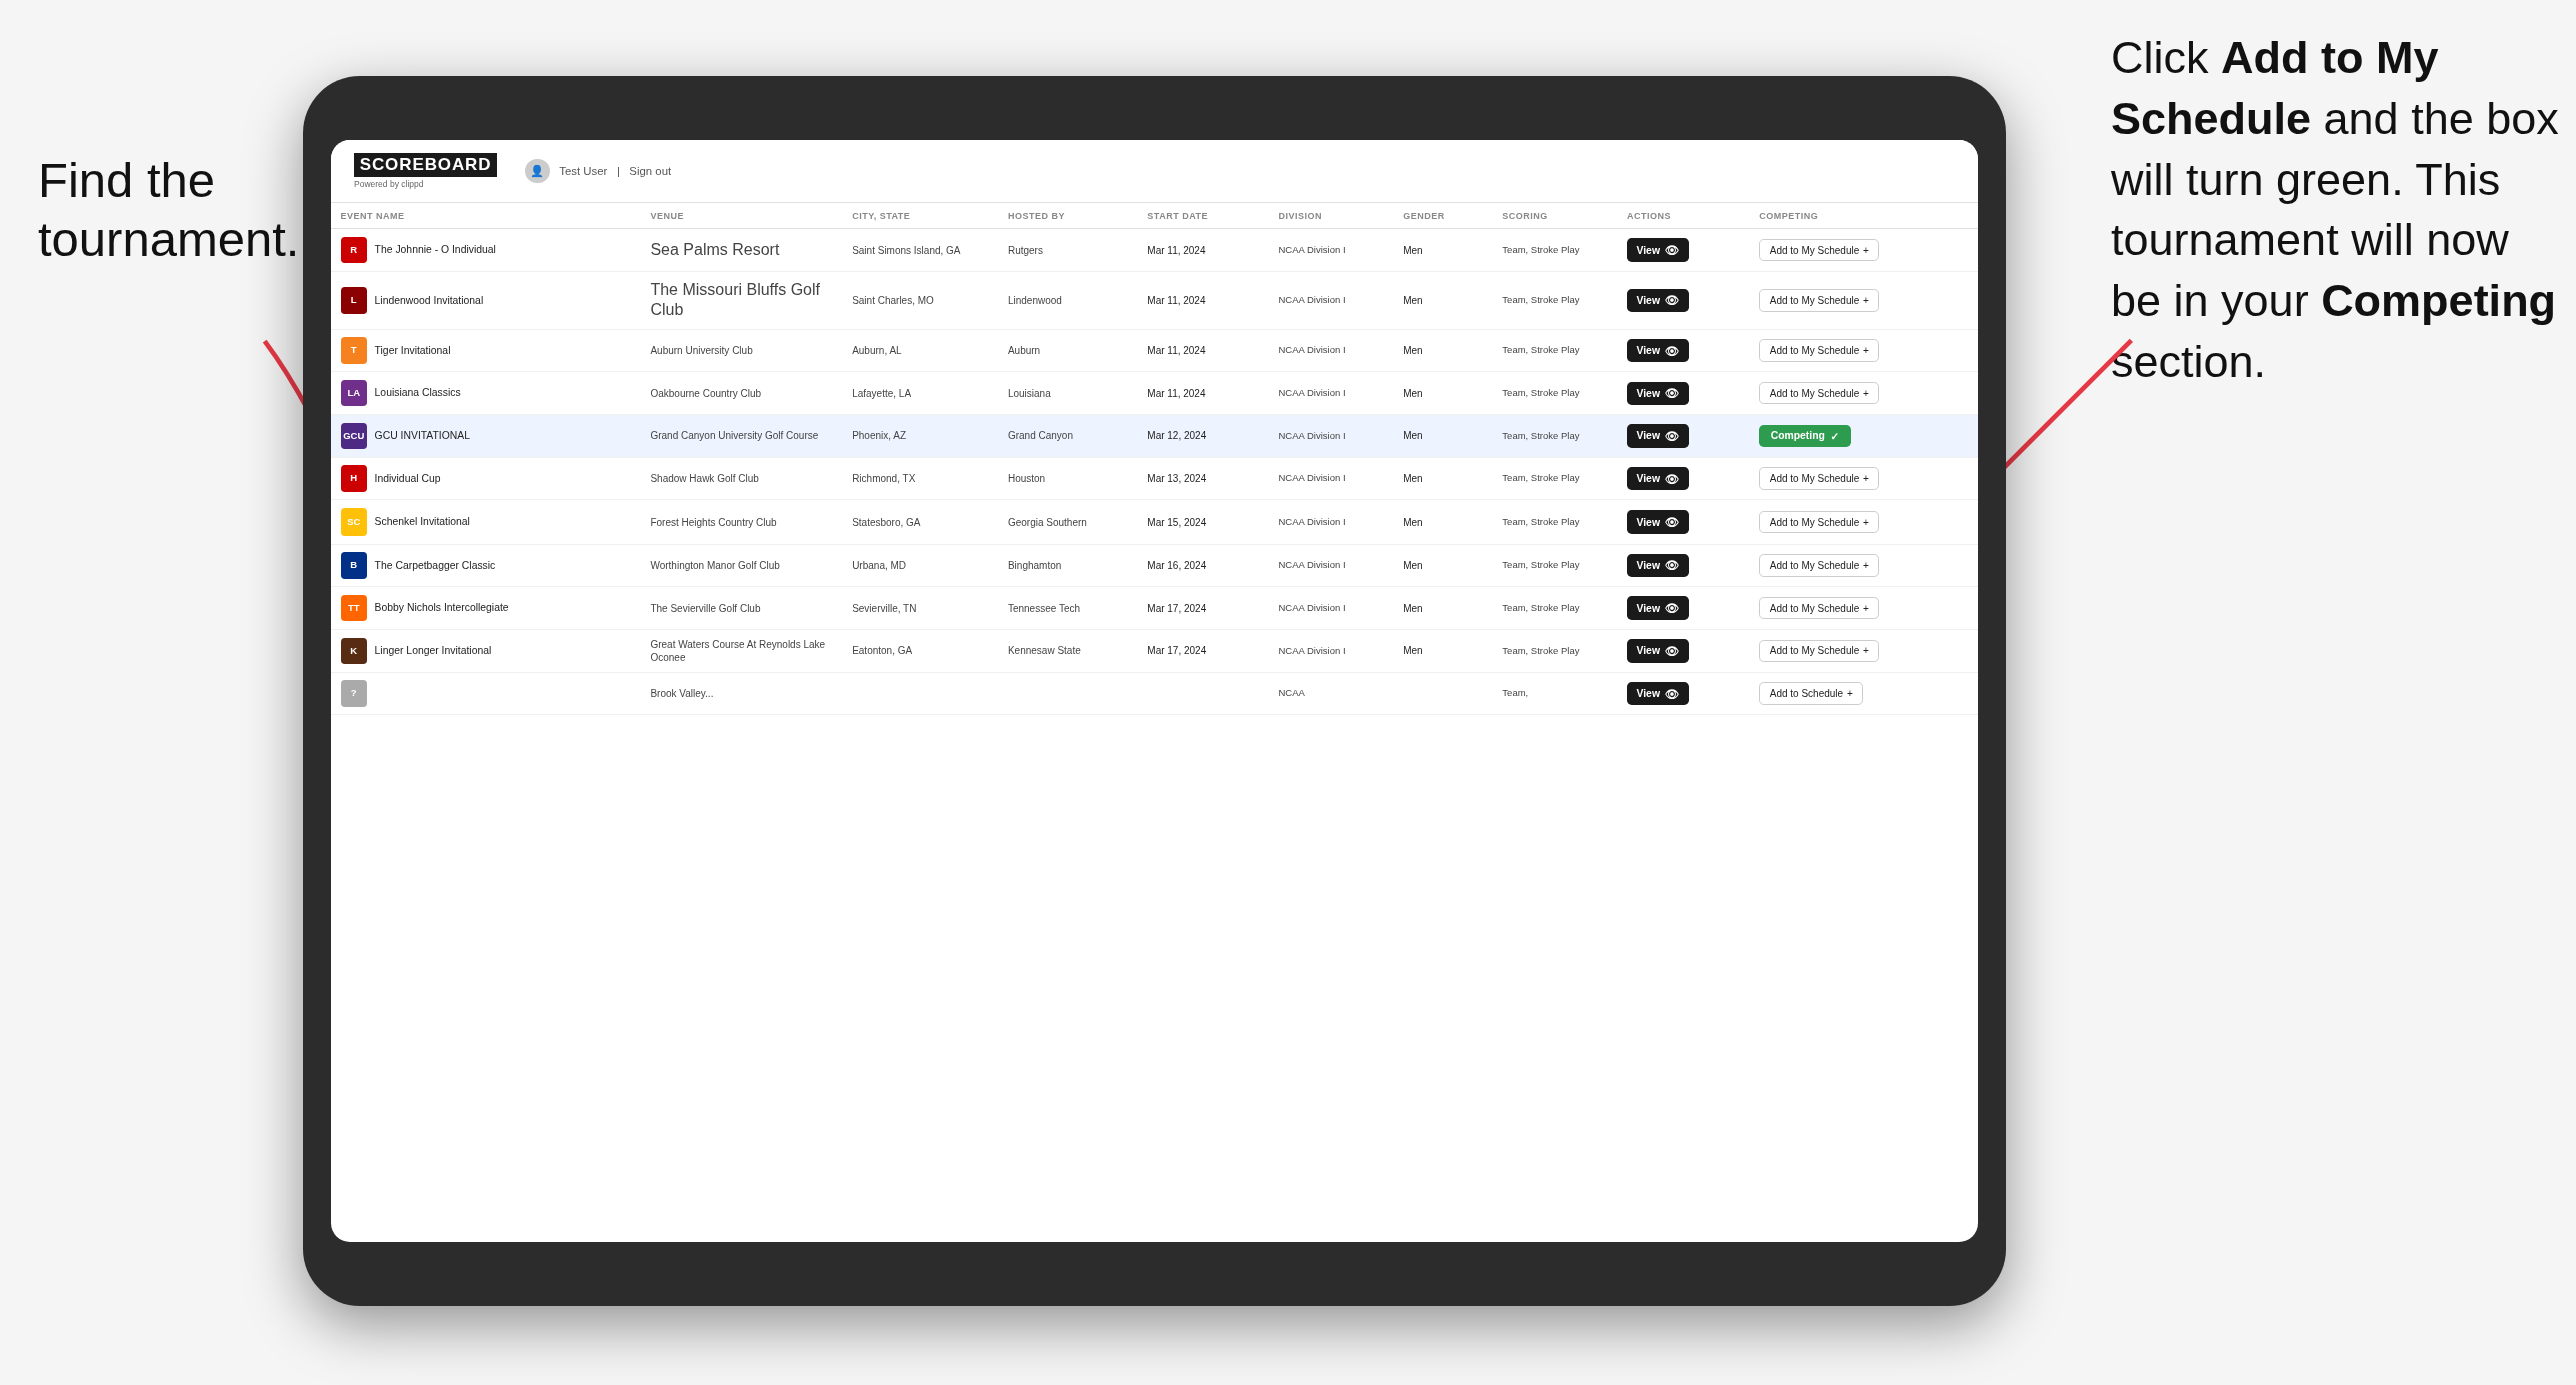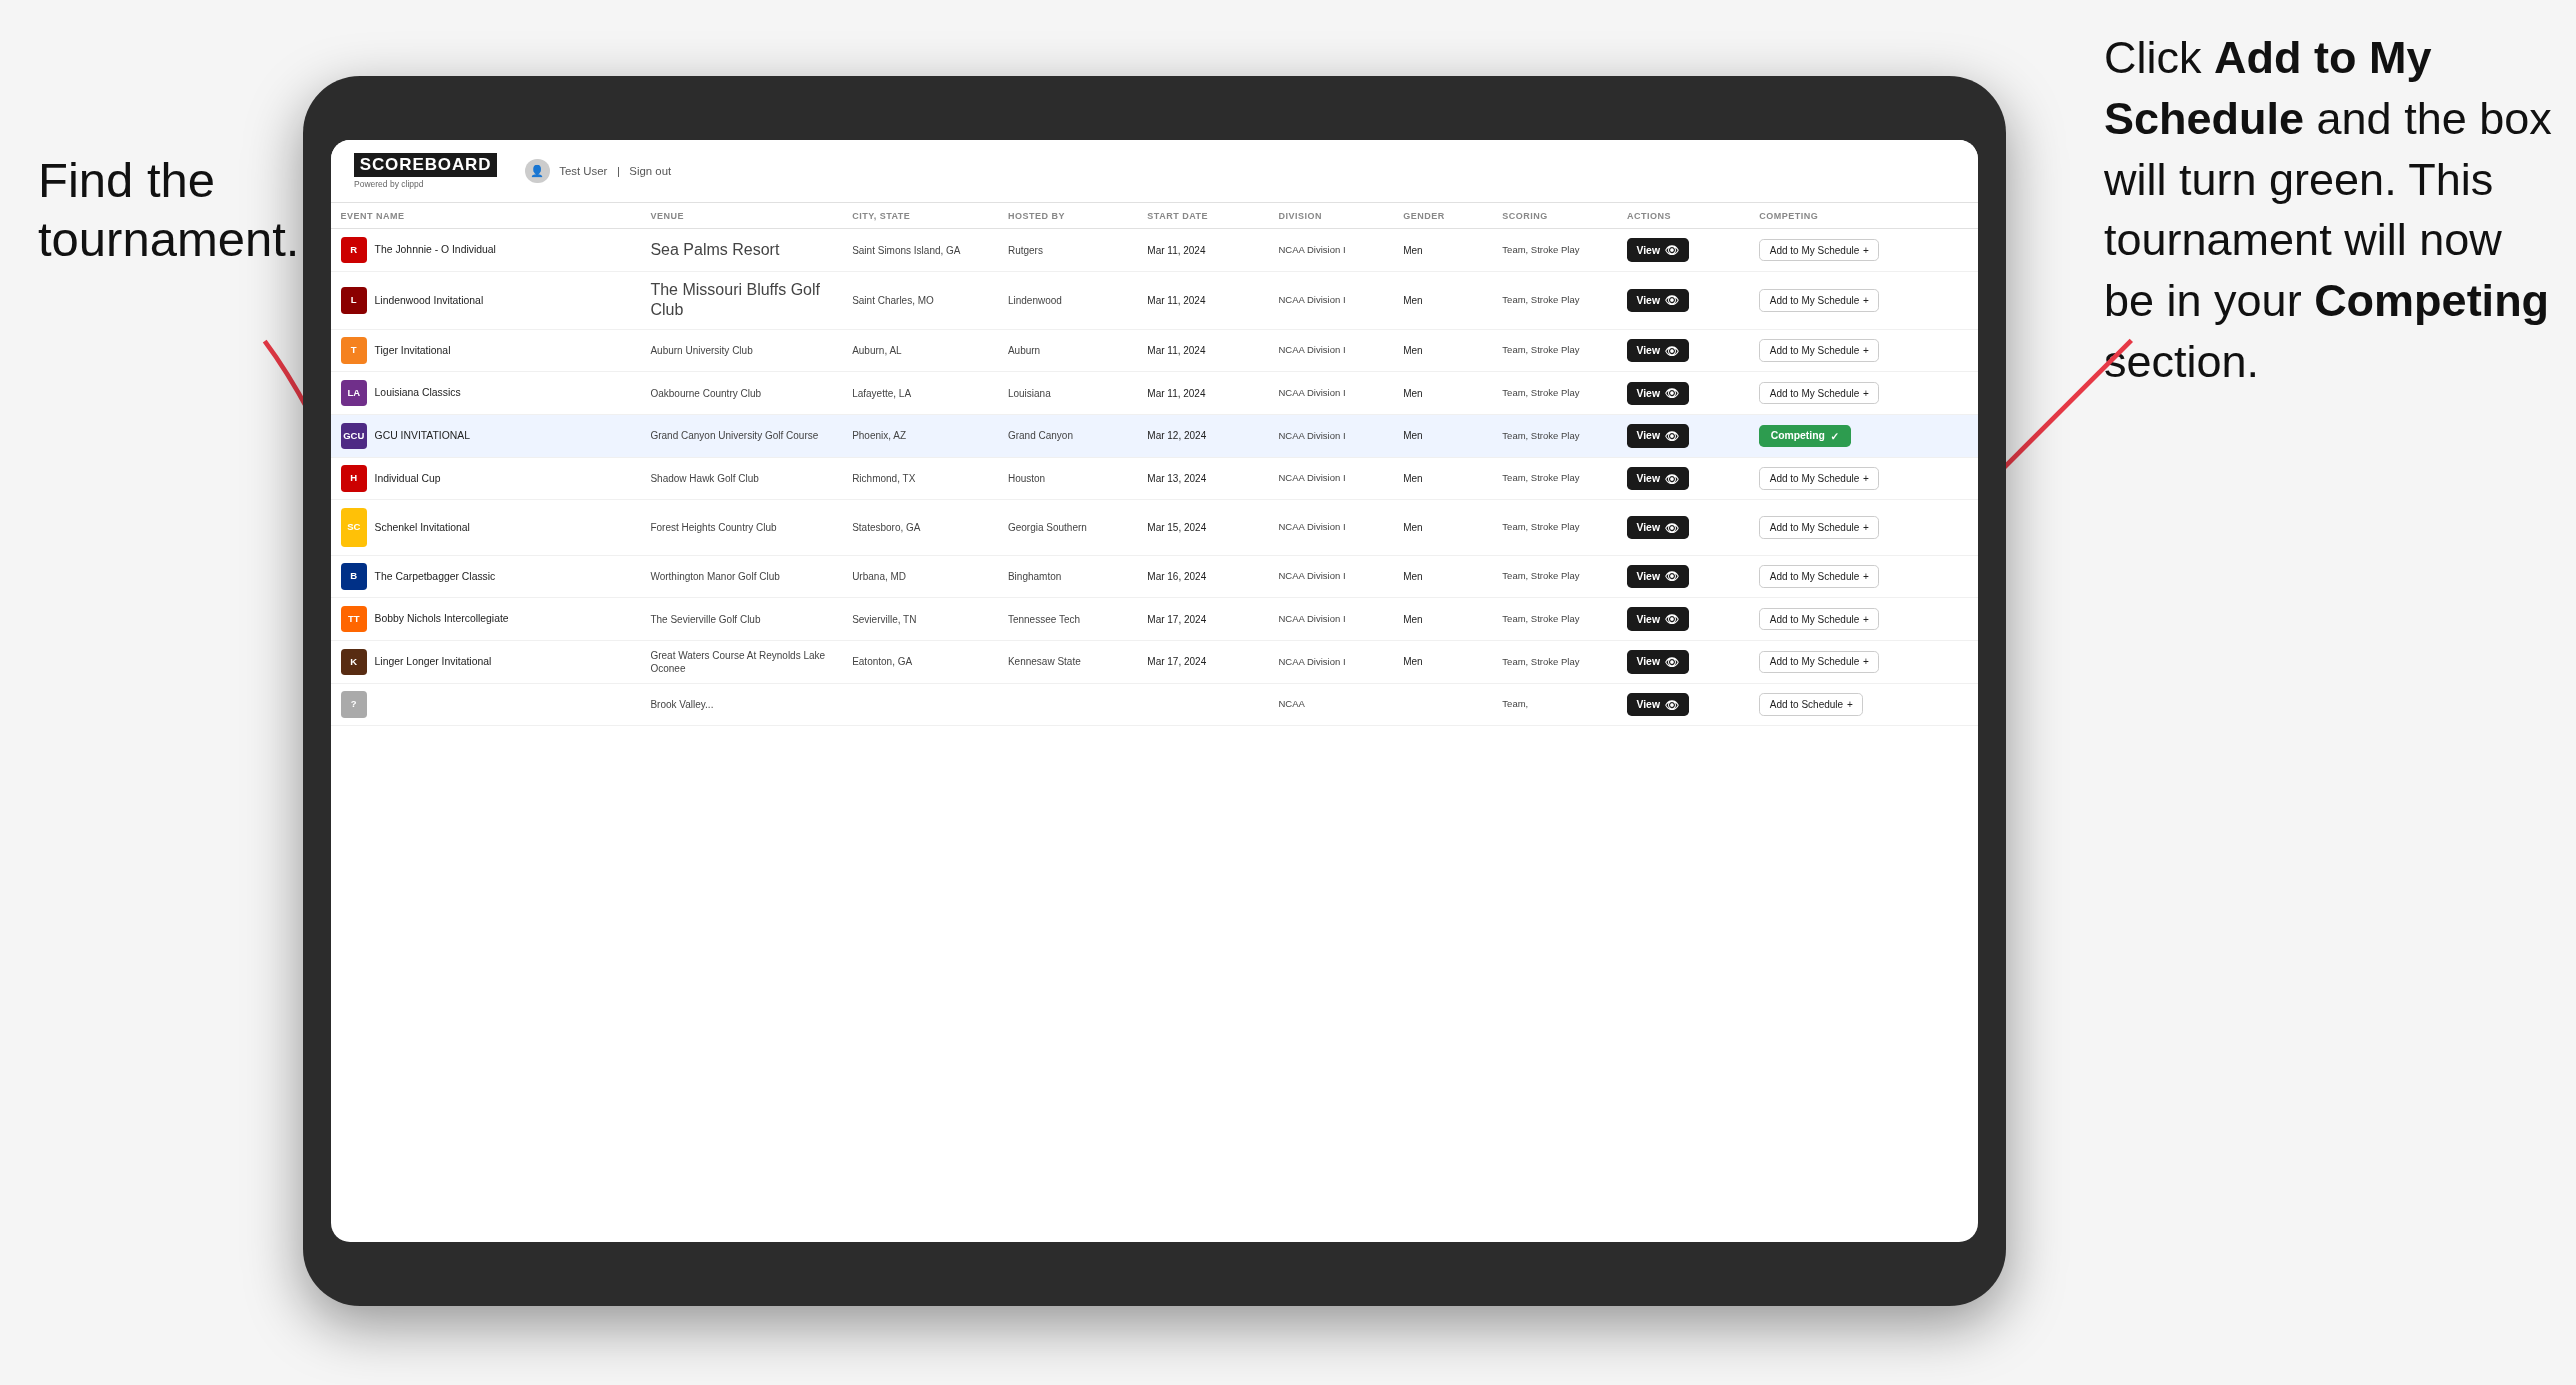--- a/index.html
+++ b/index.html
@@ -19,21 +19,21 @@
       top: 151px;
       font-size: 49px;
       font-weight: 400;
       color: #111;
       line-height: 1.2;
       width: 265px;
     }
 
     .annotation-right {
       position: absolute;
-      right: 18px;
+      right: 11px;
       top: 28px;
       font-size: 45px;
       font-weight: 400;
       color: #111;
       line-height: 1.35;
       width: 454px;
     }
 
     .annotation-right strong {
       font-weight: 800;
@@ -454,21 +454,21 @@
         View <span class="eye-icon">👁</span>
       </button>
     </td>
     <td class="col-competing">
       <button class="add-schedule-btn">Add to My Schedule <span>+</span></button>
     </td>
   </tr>
             <tr>
     <td class="col-event">
       <div class="event-name-cell">
-        <div class="team-logo" style="width:26.5px;height:39px;border-radius:3.8px;background:#ffc107;color:#fff;font-size:9.5px;font-weight:800;display:flex;align-items:center;justify-content:center;">SC</div>
+        <div class="team-logo" style="width:26.5px;height:28px;border-radius:3.8px;background:#ffc107;color:#fff;font-size:9.5px;font-weight:800;display:flex;align-items:center;justify-content:center;">SC</div>
         <span>Schenkel Invitational</span>
       </div>
     </td>
     <td class="col-venue" style="font-size:10px;color:#444;">Forest Heights Country Club</td>
     <td class="col-city" style="font-size:10px;color:#444;">Statesboro, GA</td>
     <td class="col-hosted" style="font-size:10px;color:#444;">Georgia Southern</td>
     <td class="col-date" style="font-size:10px;">Mar 15, 2024</td>
     <td class="col-div" style="font-size:9.5px;color:#444;">NCAA Division I</td>
     <td class="col-gender" style="font-size:10px;">Men</td>
     <td class="col-scoring" style="font-size:9.5px;color:#444;">Team, Stroke Play</td>

